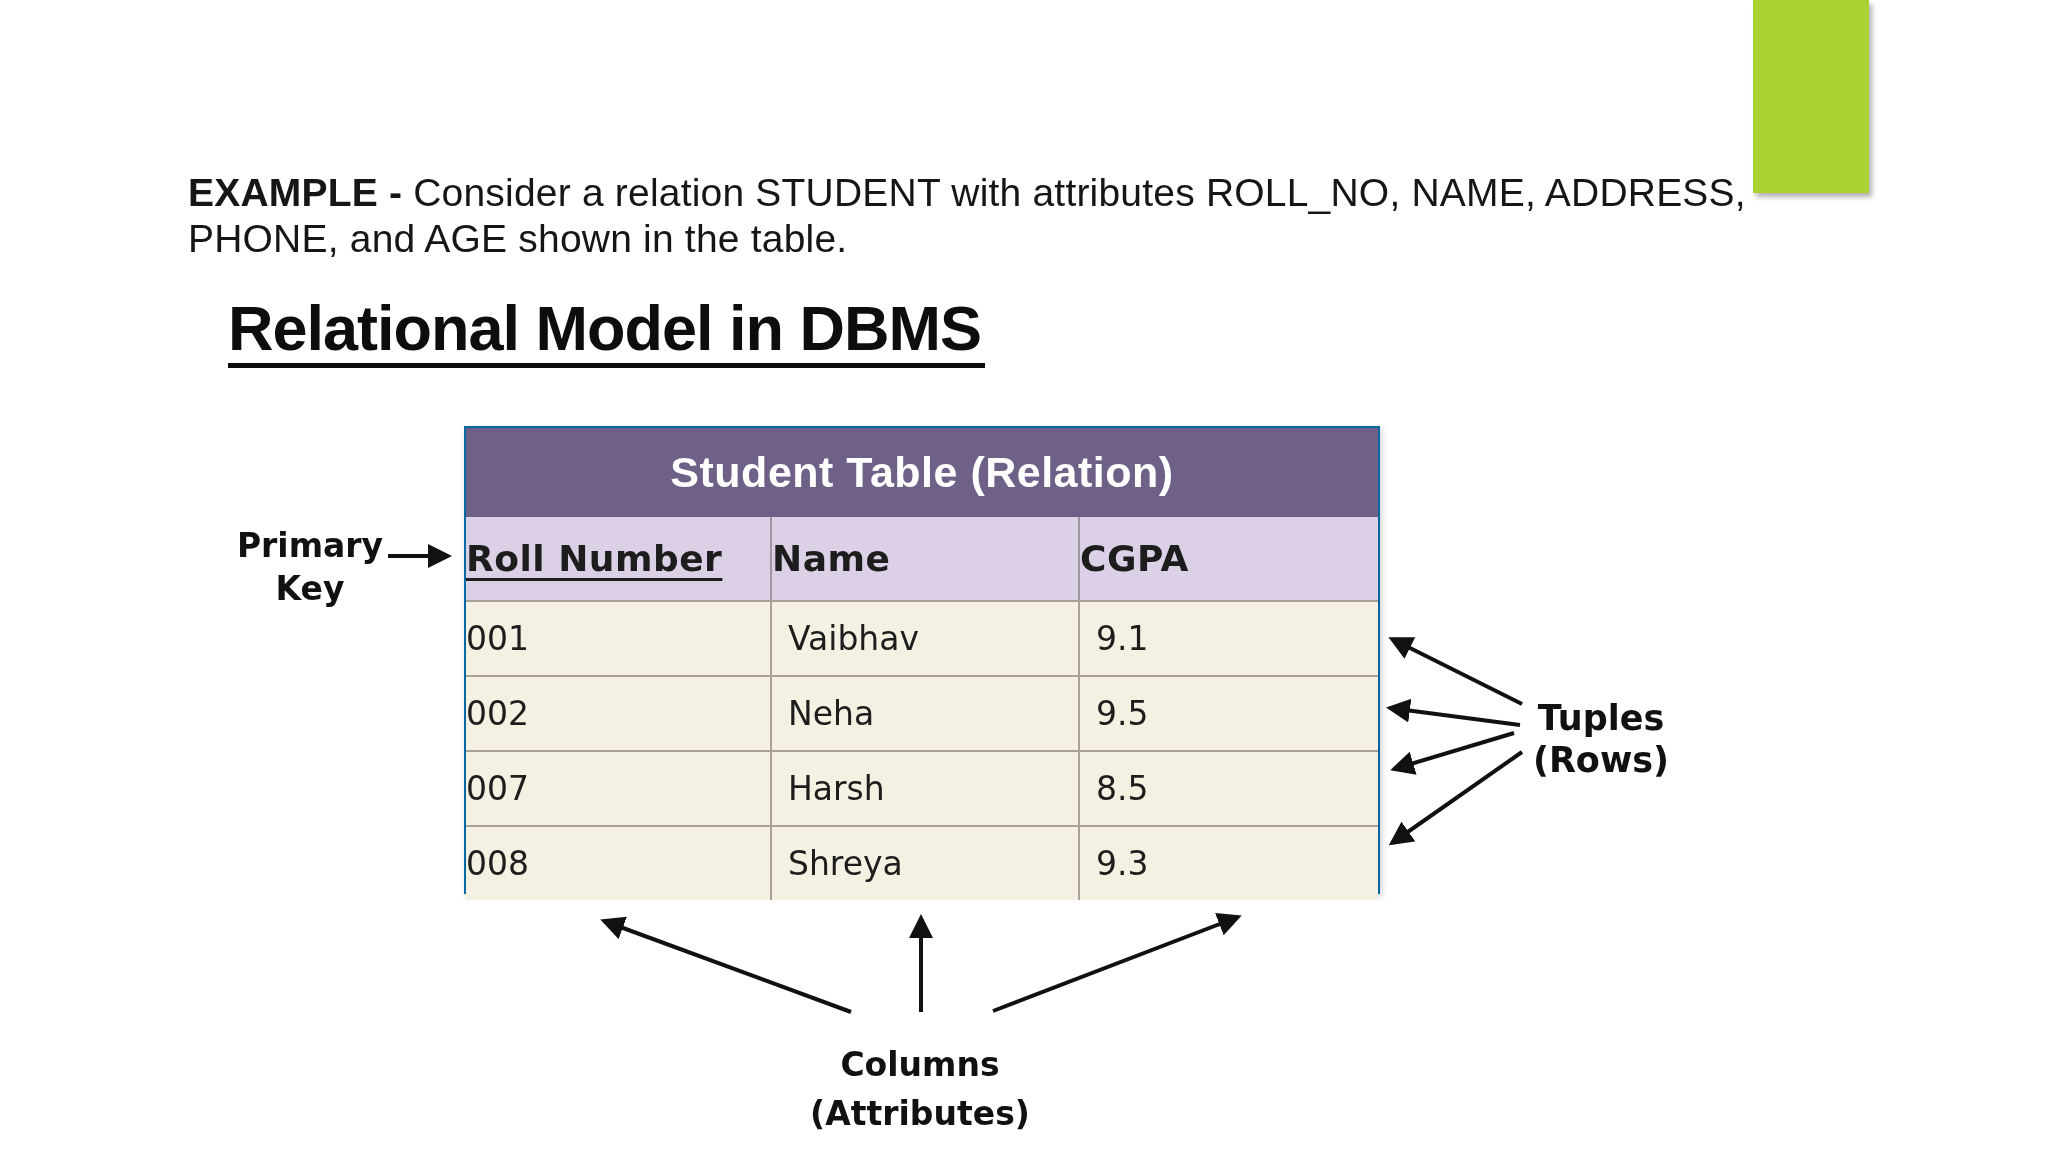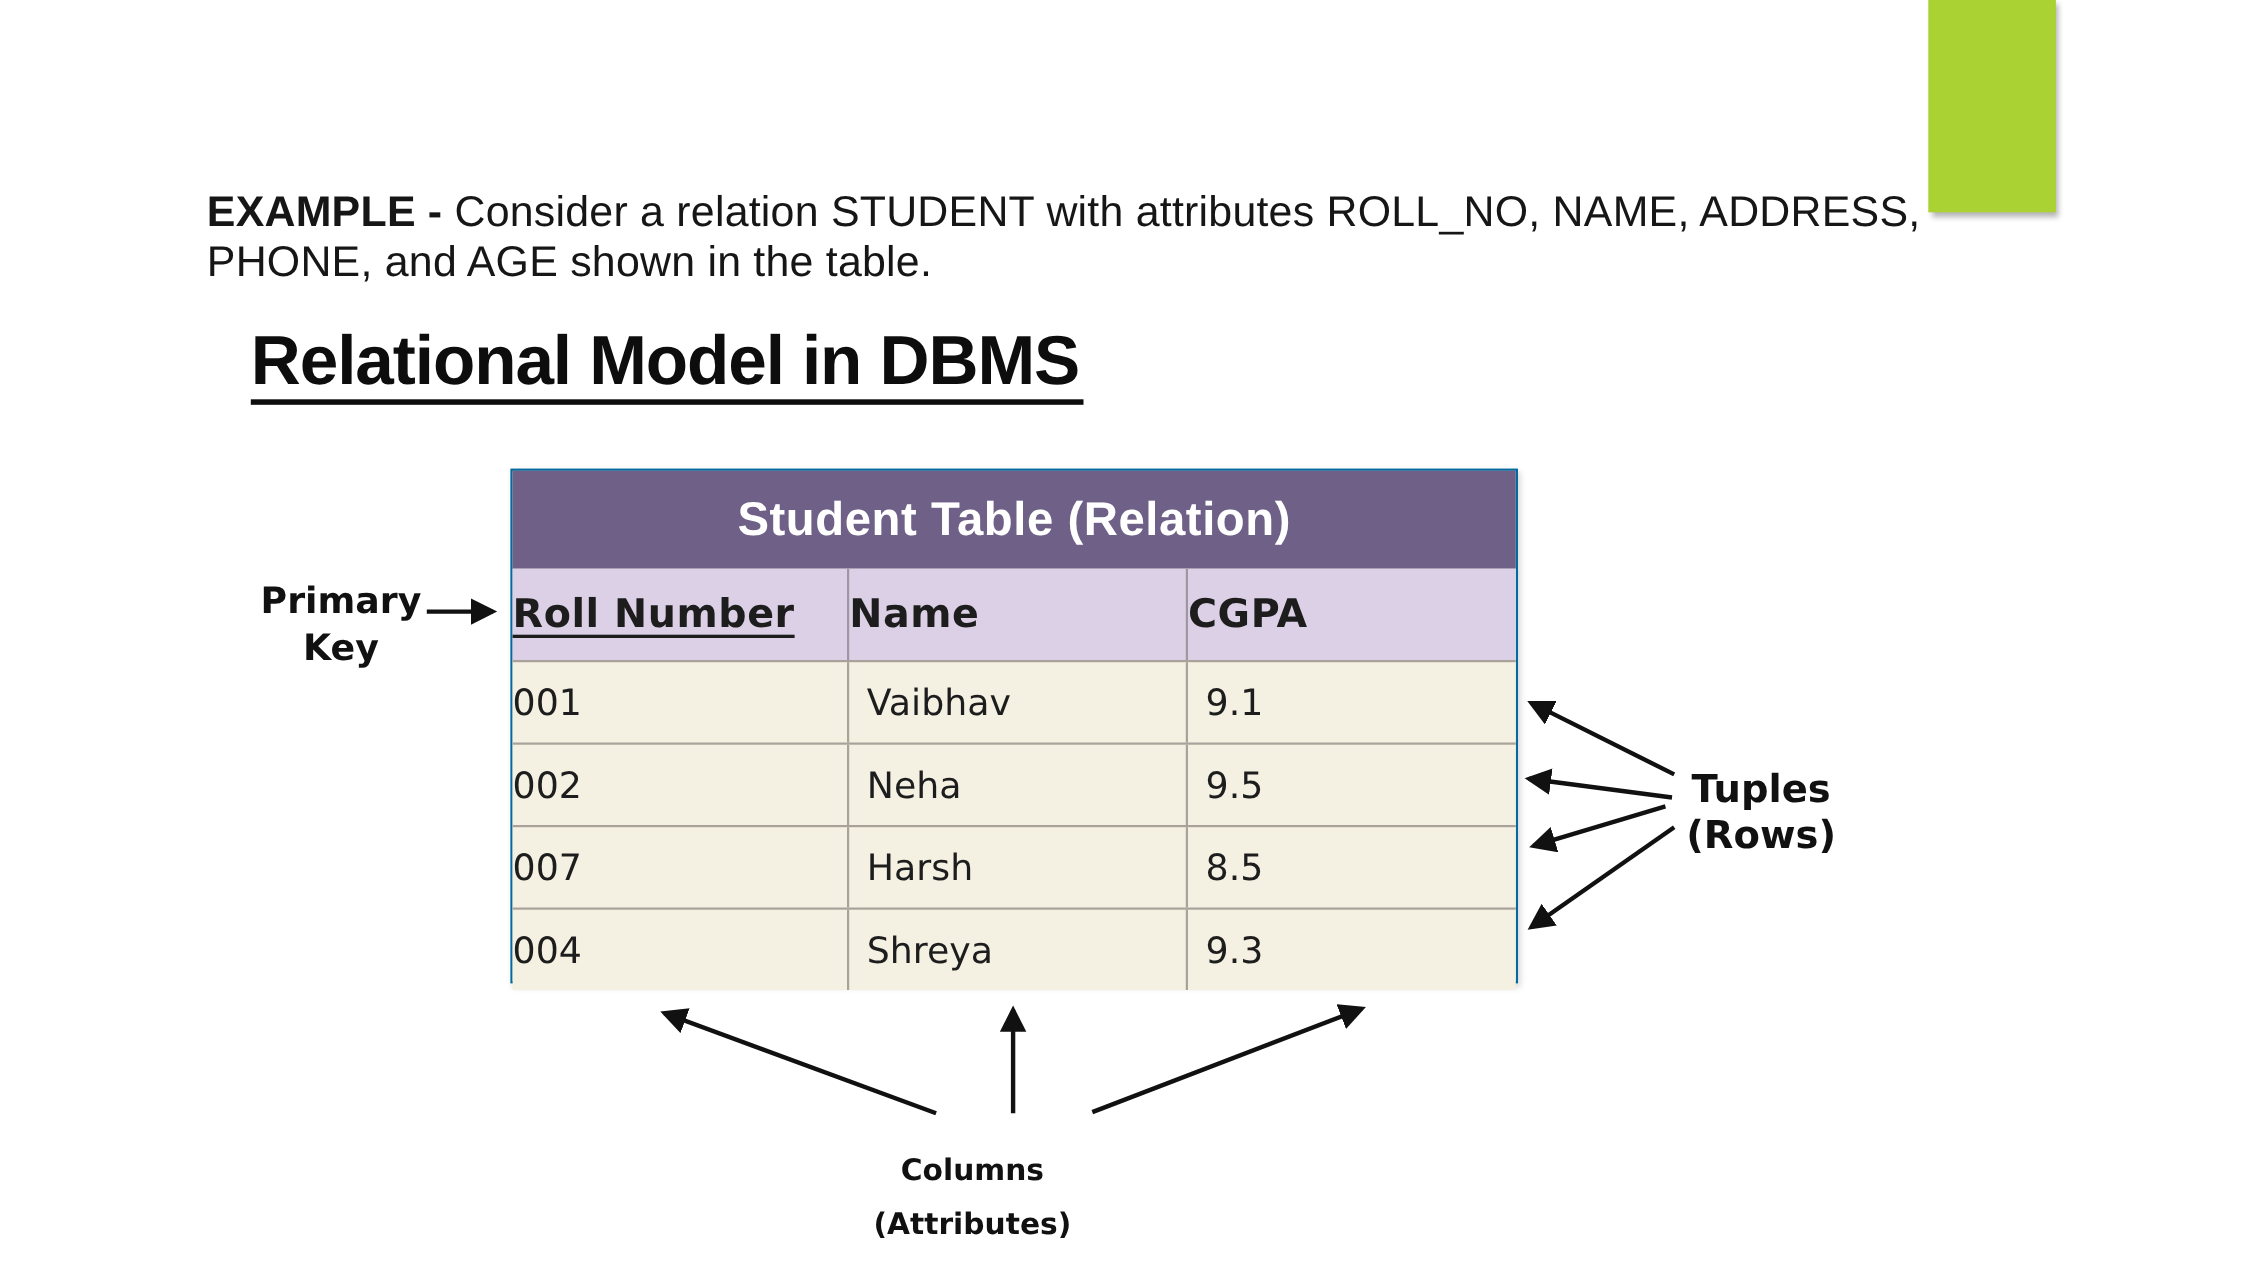--- a/index.html
+++ b/index.html
@@ -65,21 +65,21 @@
   .tbl-body-row .c2,.tbl-body-row .c3{border-left-color:#a8a29a;padding-left:16px;}
   .u{text-decoration:underline;text-decoration-thickness:3px;text-underline-offset:7px;}
 
   
   .anno{
     font-family:"DejaVu Sans", sans-serif;
     font-weight:700;color:#111;text-align:center;
   }
   .lbl-primary{left:210px;top:524px;width:200px;font-size:33px;line-height:43px;}
   .lbl-tuples{left:1506px;top:697px;width:190px;font-size:35px;line-height:42px;}
-  .lbl-columns{left:724px;top:1040px;width:320px;font-size:27px;line-height:49px;}
+  .lbl-columns{left:760px;top:1040px;width:320px;font-size:33px;line-height:49px;}
 
   
   svg.arrows{left:0;top:0;width:2048px;height:1152px;pointer-events:none;}
   svg.arrows line{stroke:#111;stroke-width:4;}
 </style>
 </head>
 <body style="--accent: #abd233; --title-bg: #6f6088; --title-text: #ffffff; --header-bg: #dcd0e6; --body-bg: #f4f0e2;">
 
 <div class="abs green-rect"></div>
 
@@ -108,21 +108,21 @@
     <div class="cell c1">002</div>
     <div class="cell c2">Neha</div>
     <div class="cell c3">9.5</div>
   </div>
   <div class="tbl-row tbl-body-row">
     <div class="cell c1">007</div>
     <div class="cell c2">Harsh</div>
     <div class="cell c3">8.5</div>
   </div>
   <div class="tbl-row tbl-body-row">
-    <div class="cell c1">004</div>
+    <div class="cell c1">008</div>
     <div class="cell c2">Shreya</div>
     <div class="cell c3">9.3</div>
   </div>
 </div>
 
 <div class="abs anno lbl-primary">
   <div>Primary</div>
   <div>Key</div>
 </div>
 <div class="abs anno lbl-tuples">

